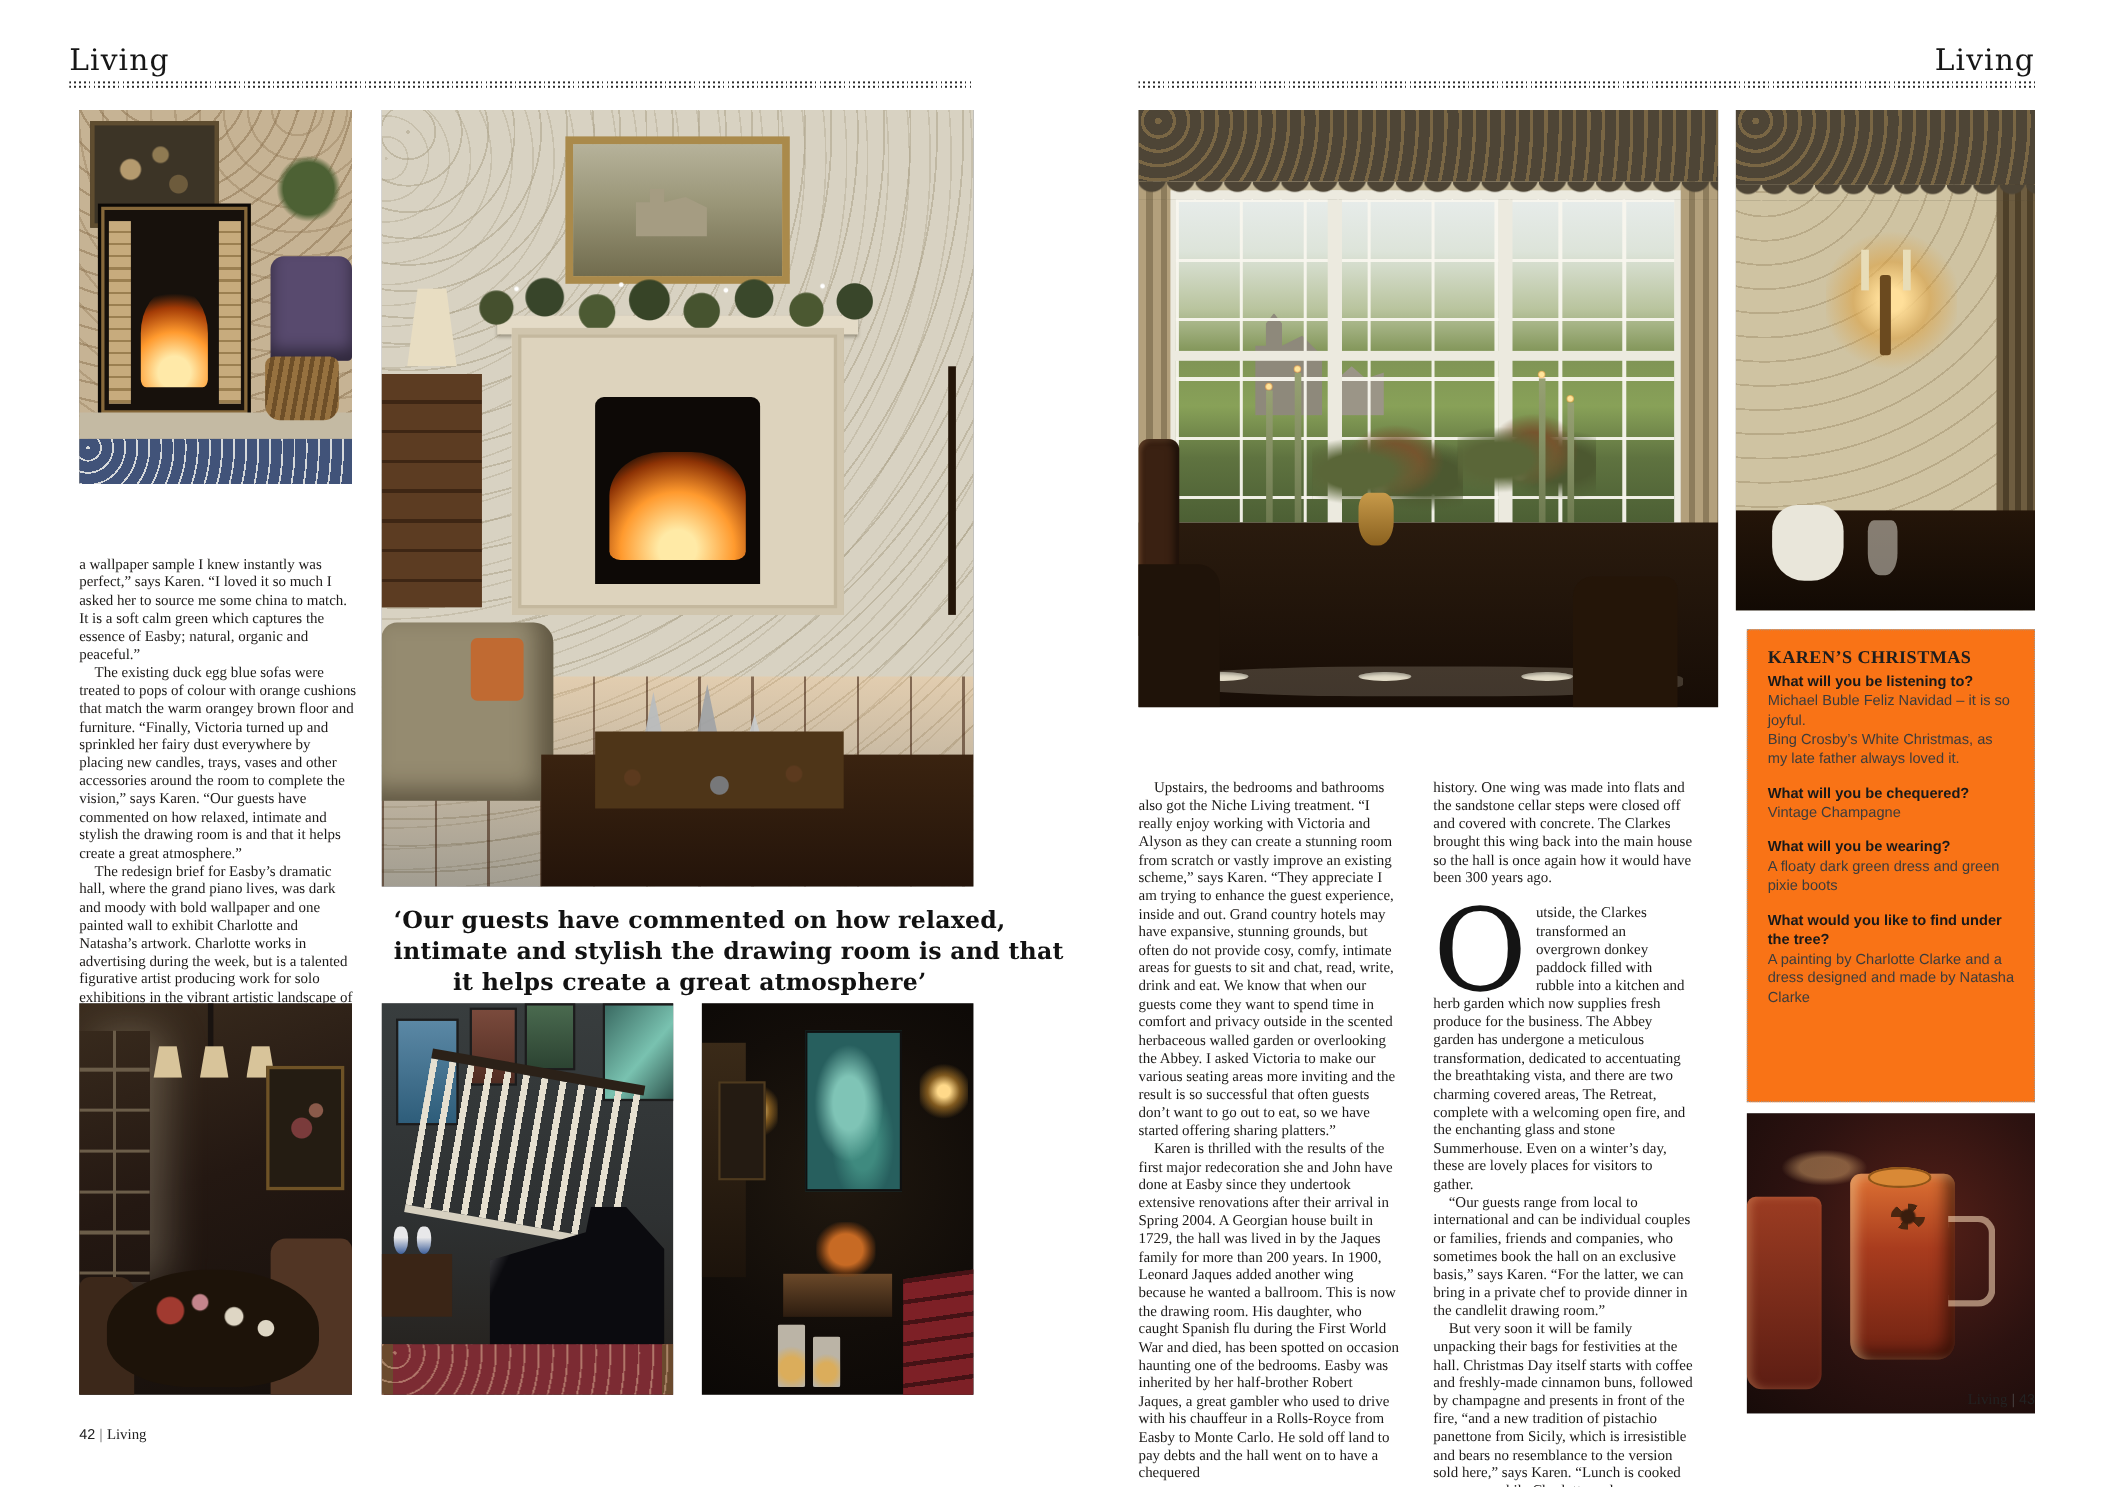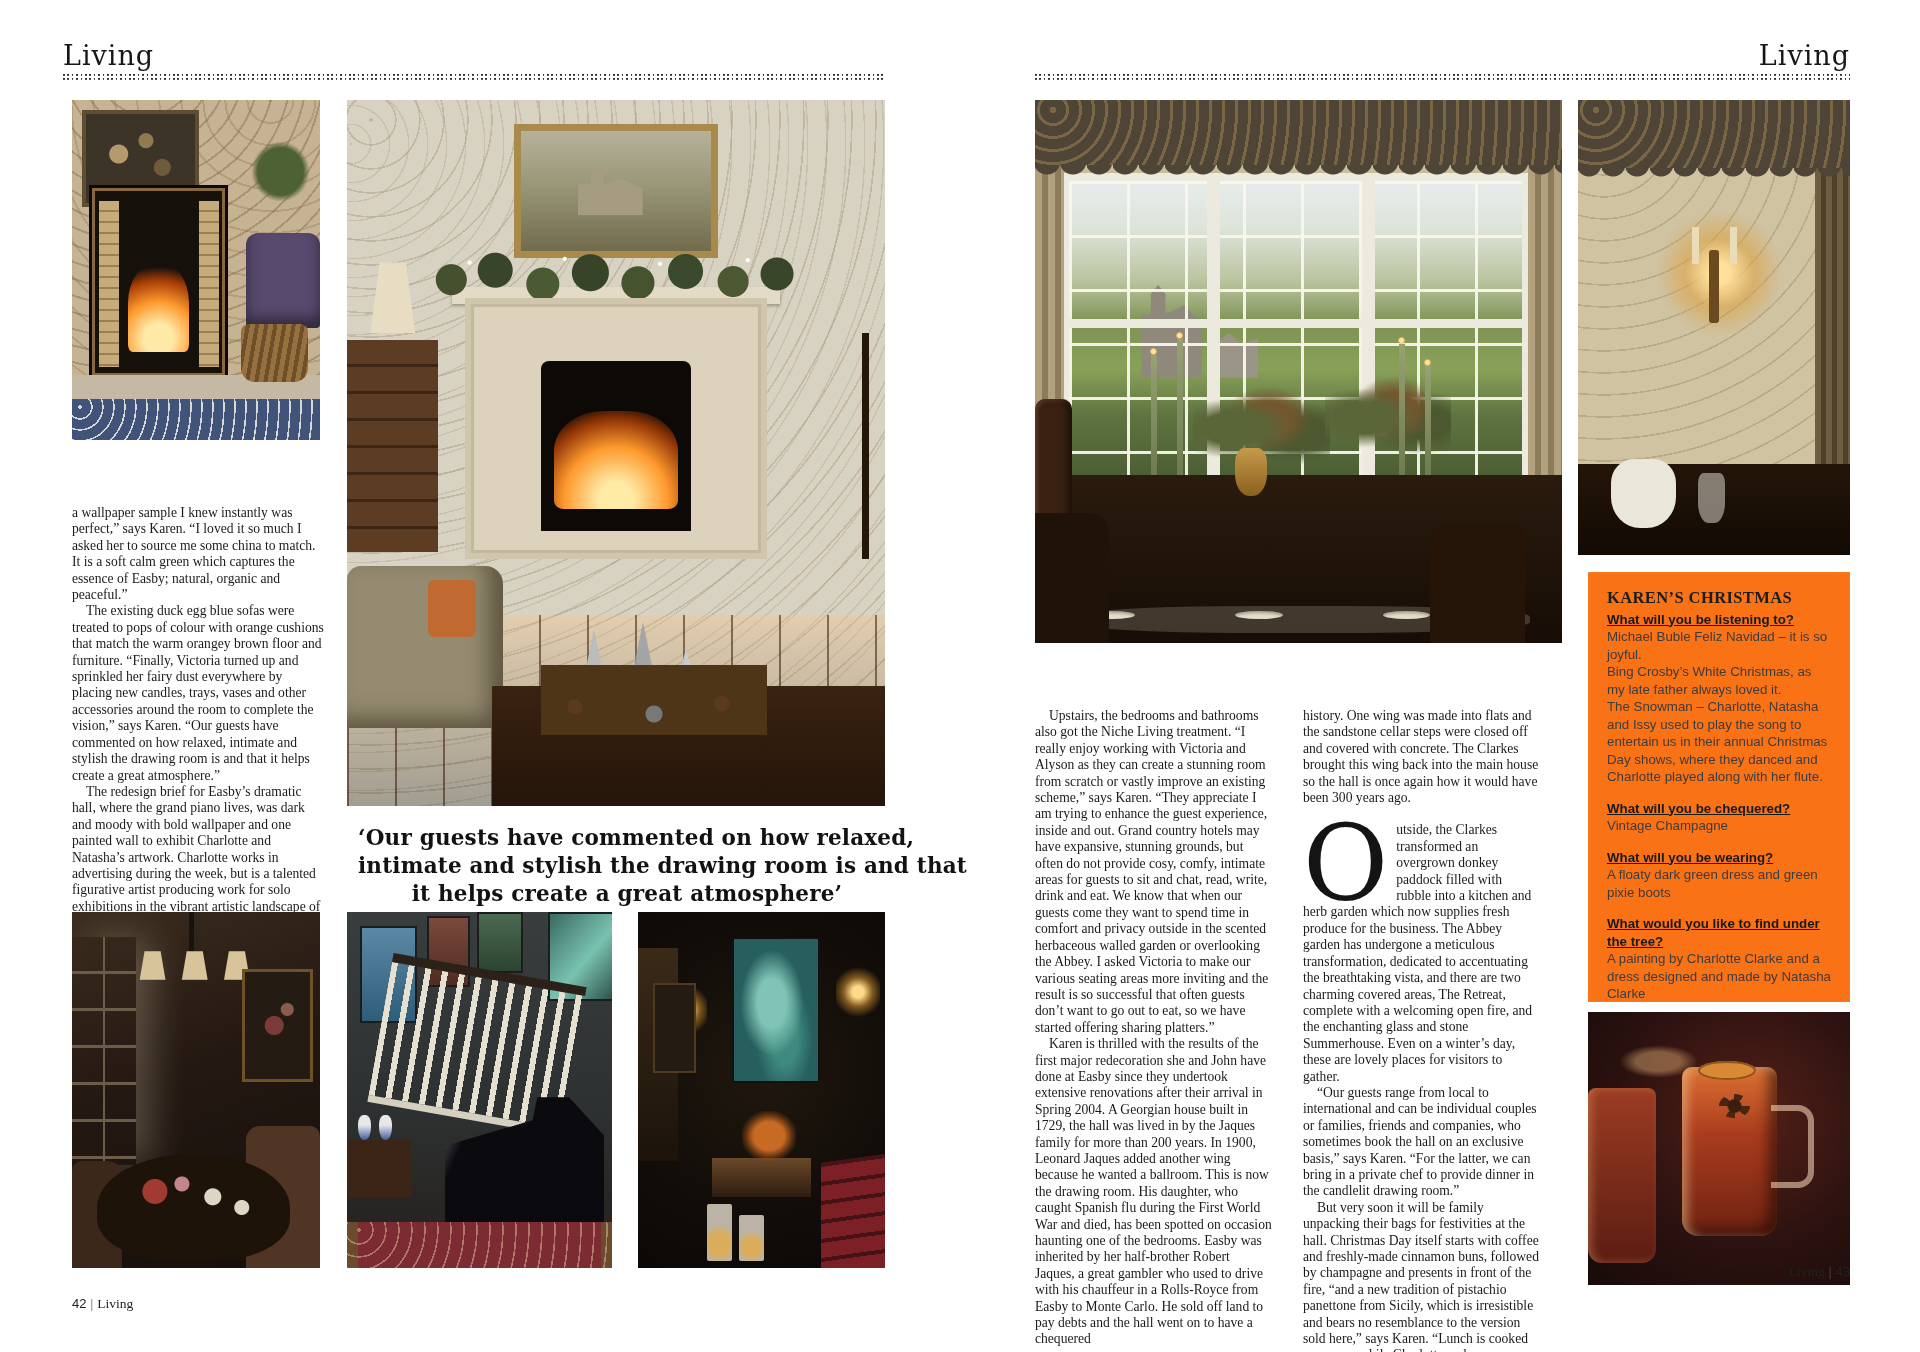--- a/index.html
+++ b/index.html
@@ -26,21 +26,21 @@
     text-align:center;color:#121212;letter-spacing:.2px;}
   .pull-quote span{display:block;white-space:nowrap;}
   .dropcap{float:left;font-family:"DejaVu Serif", serif;font-size:104px;line-height:80px;height:80px;
     margin:2px 8px 0 0;color:#141414;}
   
   .sidebar-box{background:#f97316;border:1px dotted #9a9a98;padding:16px 18px;box-sizing:border-box;
     font-family:"Liberation Sans", sans-serif;overflow:hidden;}
   .sidebar-box .sb-title{font-family:"Liberation Serif", serif;font-weight:bold;font-size:16.5px;
     letter-spacing:.4px;color:#1d1d1d;margin:0 0 4px 0;}
   .sidebar-box p{margin:0;font-size:13.3px;line-height:17.5px;color:#3c3c3c;}
-  .sidebar-box p.q{font-weight:bold;color:#191919;margin-top:14px;text-decoration:underline;}
+  .sidebar-box p.q{font-weight:bold;color:#191919;margin-top:14px;}
   .sidebar-box p.q.first{margin-top:0;}
   
   .ph{position:absolute;overflow:hidden;background:#777;}
   .ph *{position:absolute;}
   
   .pa-wall{inset:0;background:#c6b394;
     background-image:repeating-radial-gradient(circle at 30% -10%,rgba(133,107,72,.45) 0 2px,transparent 2px 16px),
                      repeating-radial-gradient(circle at 80% 0,rgba(133,107,72,.3) 0 2px,transparent 2px 22px);}
   .pa-art{left:4%;top:3%;width:44%;height:26%;background:#3c3426;border:4px solid #5f4d30;
     background-image:radial-gradient(circle at 30% 45%,#b49a6e 0 9px,transparent 10px),
@@ -399,21 +399,20 @@
     <p style="margin-top:16px;"><span class="dropcap">O</span><span>utside, the Clarkes transformed an overgrown donkey paddock filled with rubble into a kitchen and herb garden which now supplies fresh produce for the business. The Abbey garden has undergone a meticulous transformation, dedicated to accentuating the breathtaking vista, and there are two charming covered areas, The Retreat, complete with a welcoming open fire, and the enchanting glass and stone Summerhouse. Even on a winter’s day, these are lovely places for visitors to gather.</span></p>
     <p class="indent">“Our guests range from local to international and can be individual couples or families, friends and companies, who sometimes book the hall on an exclusive basis,” says Karen. “For the latter, we can bring in a private chef to provide dinner in the candlelit drawing room.”</p>
     <p class="indent"><span>But very soon it will be family unpacking their bags for festivities at the hall. Christmas Day itself starts with coffee and freshly-made cinnamon buns, followed by champagne and presents in front of the fire, “and a new tradition of pistachio panettone from Sicily, which is irresistible and bears no resemblance to the version sold here,” says Karen. “Lunch is cooked en masse, while Charlotte and </span><span class="arrow-icon">➜</span></p>
   </div>
 
   <div class="abs sidebar-box" style="left:1588px;top:572px;width:262px;height:430px;">
     <p class="sb-title">KAREN’S CHRISTMAS</p>
     <p class="q first">What will you be listening to?</p>
     <p>Michael Buble Feliz Navidad – it is so joyful.</p>
     <p>Bing Crosby’s White Christmas, as my late father always loved it.</p>
-    <p>The Snowman – Charlotte, Natasha and Issy used to play the song to entertain us in their annual Christmas Day shows, where they danced and Charlotte played along with her flute.</p>
     <p class="q">What will you be chequered?</p>
     <p>Vintage Champagne</p>
     <p class="q">What will you be wearing?</p>
     <p>A floaty dark green dress and green pixie boots</p>
     <p class="q">What would you like to find under the tree?</p>
     <p>A painting by Charlotte Clarke and a dress designed and made by Natasha Clarke</p>
   </div>
 
   <div class="ph" style="left:1588px;top:1012px;width:262px;height:273px;">
     <div class="pf-bg"></div>

